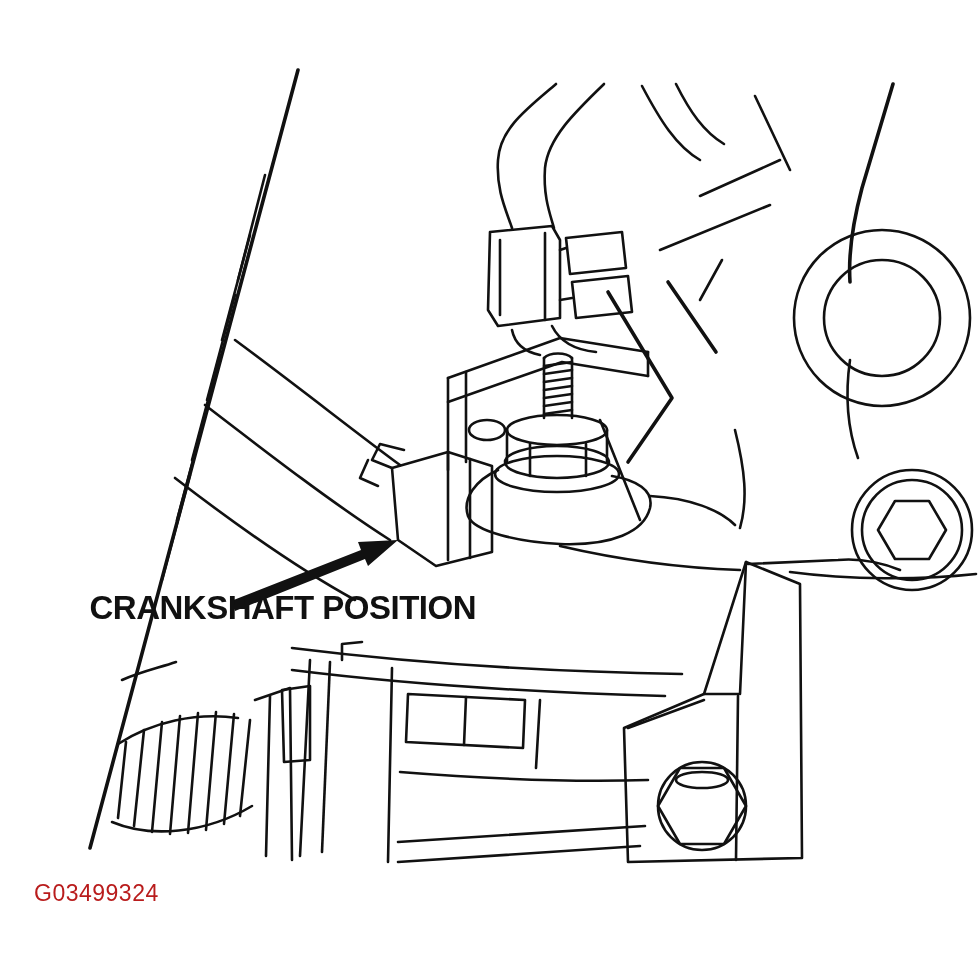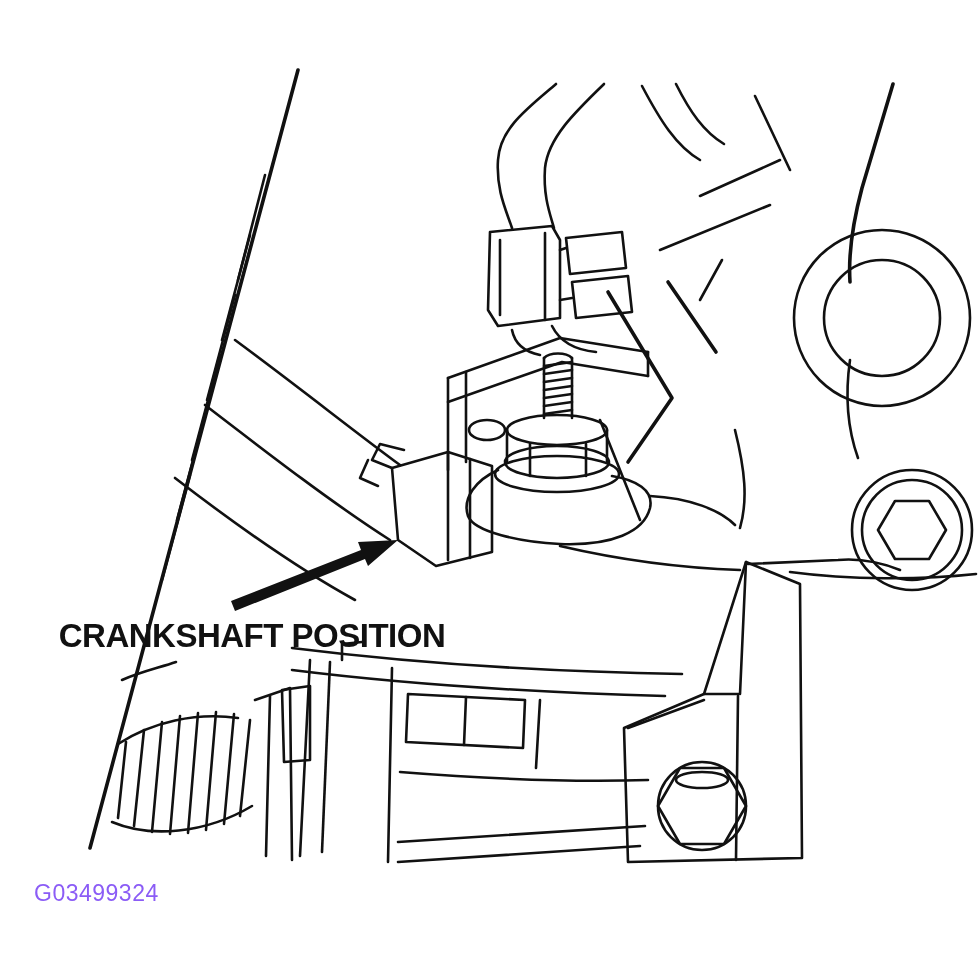--- a/index.html
+++ b/index.html
@@ -3,26 +3,26 @@
 <meta charset="utf-8">
 <style>
   html,body{margin:0;padding:0;}
   body{background:#ffffff;font-family:"Liberation Sans",sans-serif;}
   .stage{position:relative;width:978px;height:980px;background:#ffffff;overflow:hidden;}
   .stage svg{position:absolute;left:0;top:0;}
   .line{fill:none;stroke:#111111;stroke-width:2.6;stroke-linecap:round;stroke-linejoin:round;}
   .line-thick{fill:none;stroke:#111111;stroke-width:3.6;stroke-linecap:round;stroke-linejoin:round;}
   .fill-dark{fill:#111111;stroke:none;}
   .sensor-label{
-    position:absolute;left:28px;top:616px;width:448px;
-    text-align:center;color:#111111;font-weight:bold;
+    position:absolute;left:28px;top:588px;width:448px;
+    text-align:right;color:#111111;font-weight:bold;
     font-size:33px;line-height:1.22;letter-spacing:-0.5px;white-space:nowrap;
   }
   .figure-id{
-    position:absolute;left:34px;top:880px;color:#8b5cf6;
+    position:absolute;left:34px;top:880px;color:#b91c1c;
     font-size:23px;font-weight:normal;letter-spacing:0.5px;
   }
 </style>
 </head>
 <body>
 
 <div class="stage">
 
   <svg width="978" height="980" viewBox="0 0 978 980" aria-hidden="true">
 

